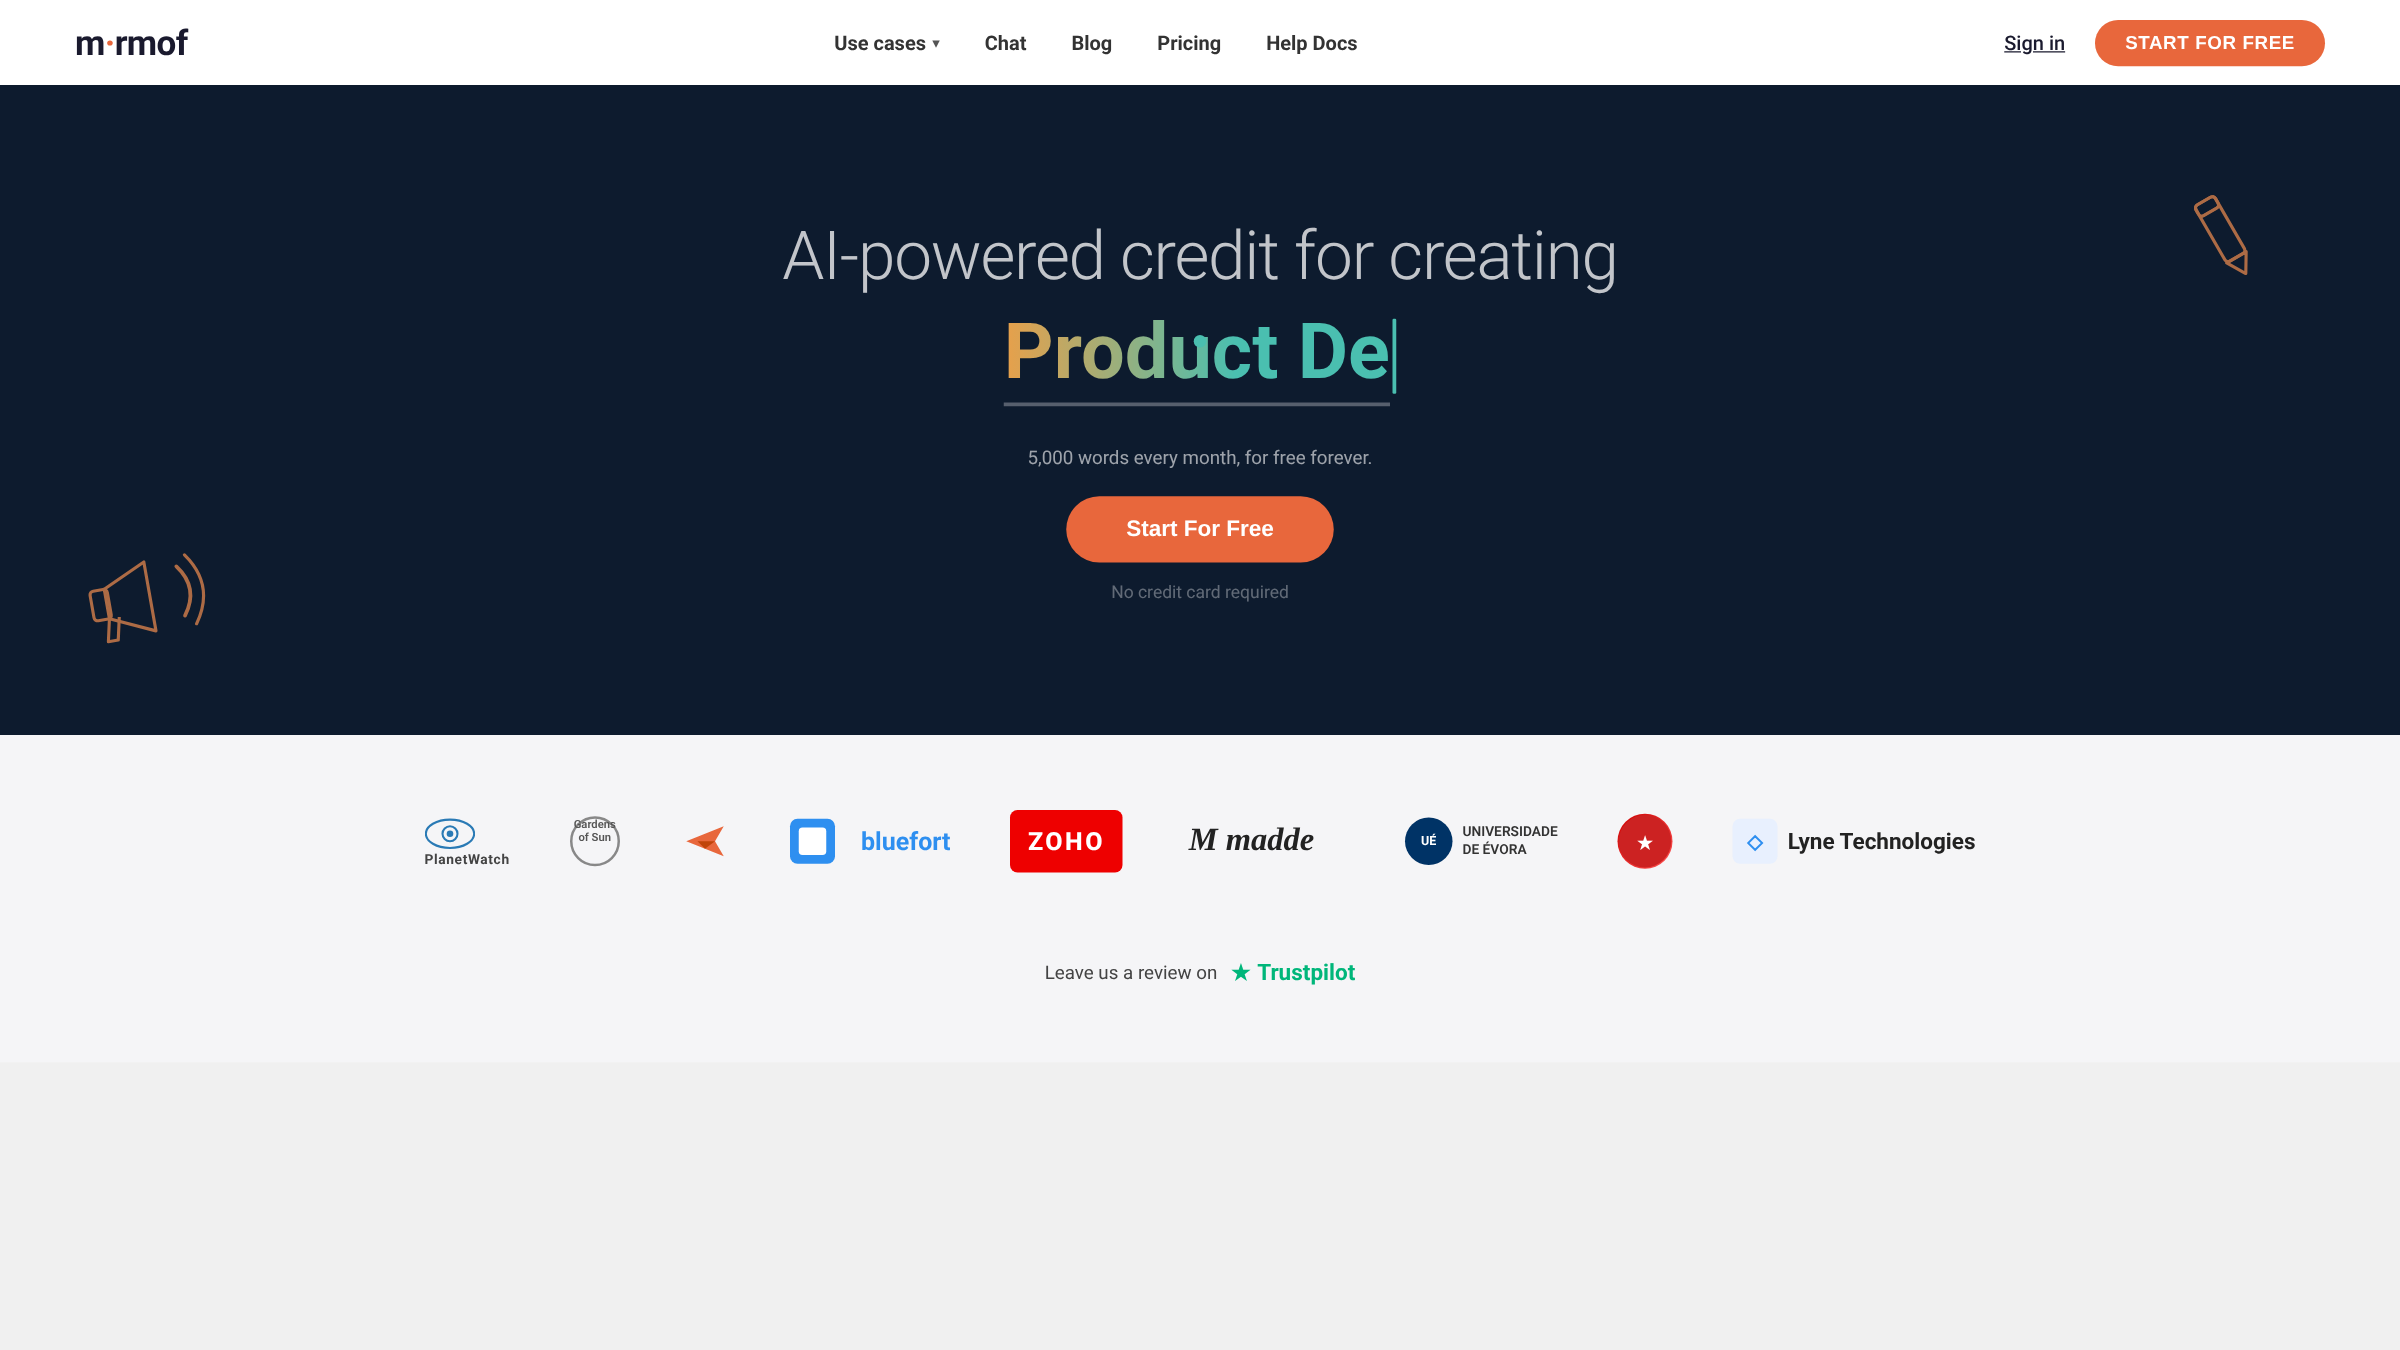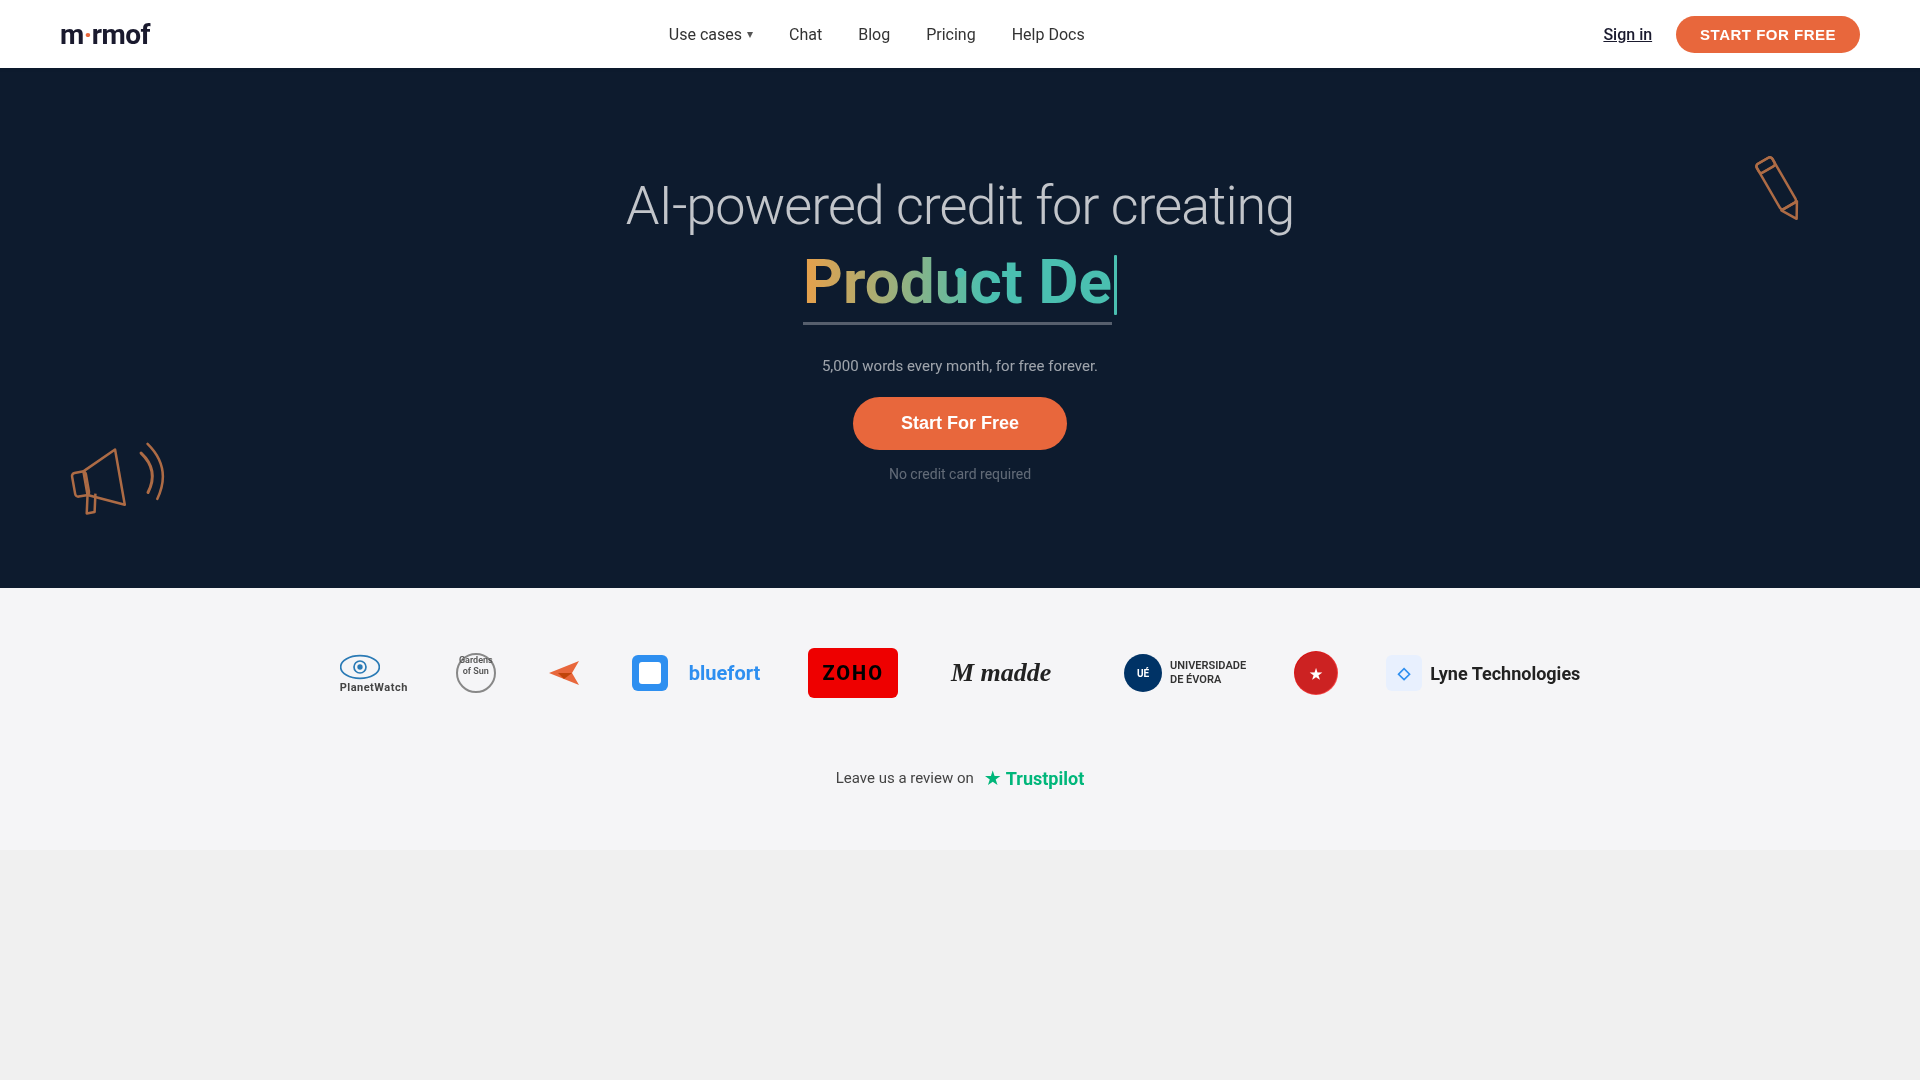--- a/index.html
+++ b/index.html
@@ -30,21 +30,21 @@
     .navbar-nav {
       display: flex;
       align-items: center;
       gap: 36px;
       list-style: none;
     }
     .navbar-nav a {
       text-decoration: none;
       color: #333;
       font-size: 16px;
-      font-weight: 400;
+      font-weight: 700;
     }
     .navbar-nav .use-cases {
       display: flex;
       align-items: center;
       gap: 5px;
       cursor: pointer;
     }
     .navbar-nav .use-cases .chevron {
       font-size: 12px;
       color: #555;
@@ -218,21 +218,21 @@
     .gardens-logo .g-circle { width: 40px; height: 40px; border-radius: 50%; border: 2px solid #888; display: flex; justify-content: center; font-size: 9px; color: #555; text-align: center; line-height: 1.2; }
 
     .arrow-logo { color: #e8673c; font-size: 28px; }
 
     .bluefort-logo { display: flex; align-items: center; gap: 8px; }
     .bluefort-logo .bf-box { width: 36px; height: 36px; background: #2e8ff0; border-radius: 6px; display: flex; align-items: center; justify-content: center; }
     .bluefort-logo .bf-box-inner { width: 22px; height: 22px; background: #fff; border-radius: 3px; }
     .bluefort-logo .bf-name { font-size: 20px; font-weight: 700; color: #2e8ff0; margin-left: 13px; }
 
     .zoho-logo { background: #e00; border-radius: 6px; padding: 6px 14px; }
-    .zoho-logo .z-text { color: #000000; font-size: 20px; font-weight: 800; letter-spacing: 2px; }
+    .zoho-logo .z-text { color: #ffffff; font-size: 20px; font-weight: 800; letter-spacing: 2px; }
 
     .madde-logo { font-size: 22px; font-weight: 600; color: #222; font-style: italic; }
 
     .univ-logo { display: flex; align-items: center; gap: 8px; }
     .univ-logo .u-emblem { width: 38px; height: 38px; border-radius: 50%; background: #003366; display: flex; align-items: center; justify-content: center; }
     .univ-logo .u-emblem-inner { color: #fff; font-size: 10px; text-align: center; font-weight: 700; }
     .univ-logo .u-name { font-size: 11px; color: #333; font-weight: 600; line-height: 1.3; text-align: left; }
 
     .circle-logo { width: 44px; height: 44px; border-radius: 50%; background: linear-gradient(135deg, #c00, #f55); display: flex; align-items: center; justify-content: center; color: #fff; font-size: 18px; font-weight: 700; }
 

